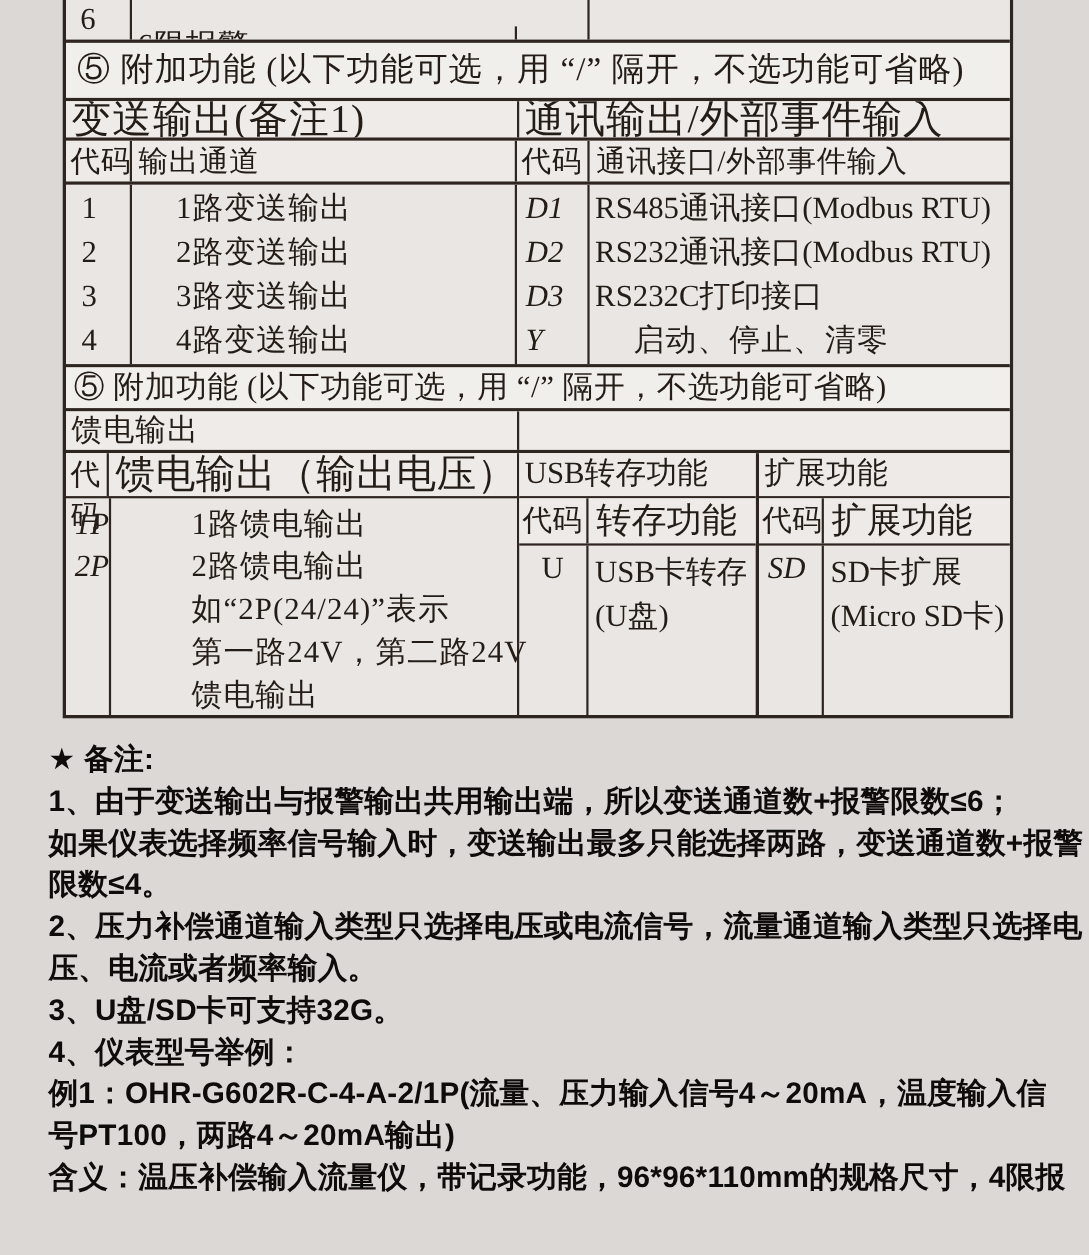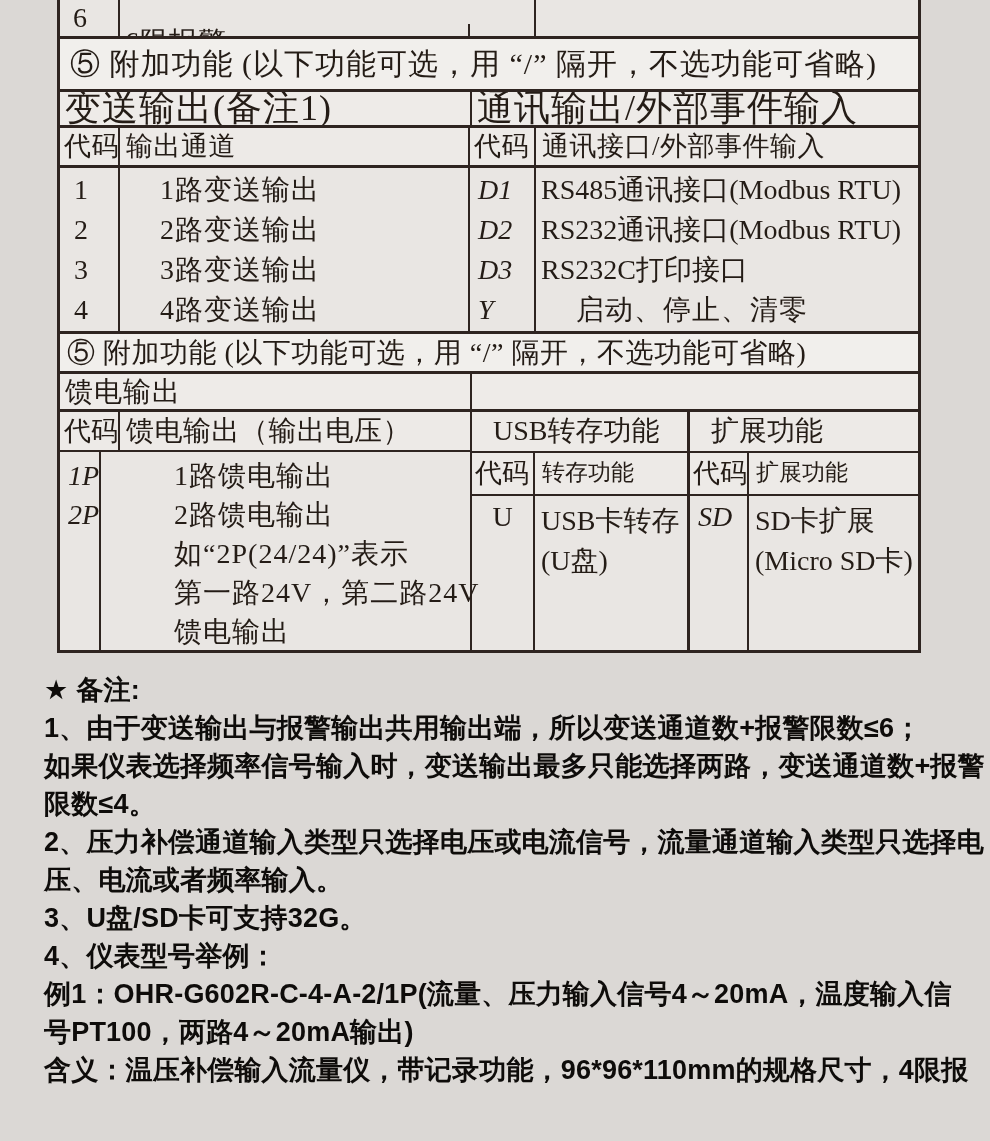--- a/index.html
+++ b/index.html
@@ -53,36 +53,36 @@
   .r-h2 { height:40px; background:#f1efec; }
   .hdr2 { width:100%; font-size:28px; line-height:37px; padding-left:7px;
           letter-spacing:0.5px; white-space:nowrap; }
   .r-sub2 { height:38px; }
   .r-sub2 .title { font-size:28px; line-height:35px; }
 
   .r-body2 { height:241px; }
   .col-left { width:412px; border-right:2px solid #2e2420; display:flex; flex-direction:column; }
   .lrow-h { display:flex; height:41px; border-bottom:2px solid #2e2420; background:#edeae7; }
   .lc-code { width:60px; border-right:2px solid #2e2420; font-size:27px; line-height:38px; padding-left:4px; }
-  .lc-desc { flex:1; font-size:28px; line-height:38px; padding-left:6px; white-space:nowrap; letter-spacing:0.5px; }
+  .lc-desc { flex:1; font-size:36px; line-height:38px; padding-left:6px; white-space:nowrap; letter-spacing:0.5px; }
   .lrow-b { flex:1; display:flex;gap:27px; }
   .lb-code { width:60px; border-right:2px solid #2e2420; padding-top:4px; }
   .lb-desc { flex:1; padding:4px 0 0 6px; }
   .ln2 { height:39px; line-height:39px; font-size:28px; white-space:nowrap; }
 
   .col-right { flex:1; display:flex; }
   .sub { display:flex; flex-direction:column; }
   .sub-usb { width:218px; border-right:3px solid #2e2420; }
   .sub-ext { flex:1; }
   .sub-title { height:41px; border-bottom:2px solid #2e2420; background:#edeae7;
-               font-size:28px; line-height:38px; padding-left:21px; white-space:nowrap; }
+               font-size:28px; line-height:38px; padding-left:5px; white-space:nowrap; }
   .sub-head { height:43px; border-bottom:2px solid #2e2420; display:flex; background:#edeae7; }
   .sh-code { border-right:2px solid #2e2420; font-size:27px; line-height:40px; padding-left:3px; white-space:nowrap; }
   .w63 { width:63px; } .w59 { width:59px; }
-  .sh-desc { flex:1; font-size:23px; line-height:40px; padding-left:7px; white-space:nowrap; }
+  .sh-desc { flex:1; font-size:32px; line-height:40px; padding-left:7px; white-space:nowrap; }
   .sub-body { flex:1; display:flex; }
   .sb-code { border-right:2px solid #2e2420; font-size:28px; padding-top:5px; }
   .sb-desc { flex:1; padding:5px 0 0 6px; }
   .ln3 { height:40px; line-height:40px; font-size:28px; white-space:nowrap; }
   .tc { text-align:center; }
 
   
   .notes {
     position:absolute; left:44px; top:671px; width:930px;
     font-family:"Liberation Sans","DejaVu Sans",sans-serif;

